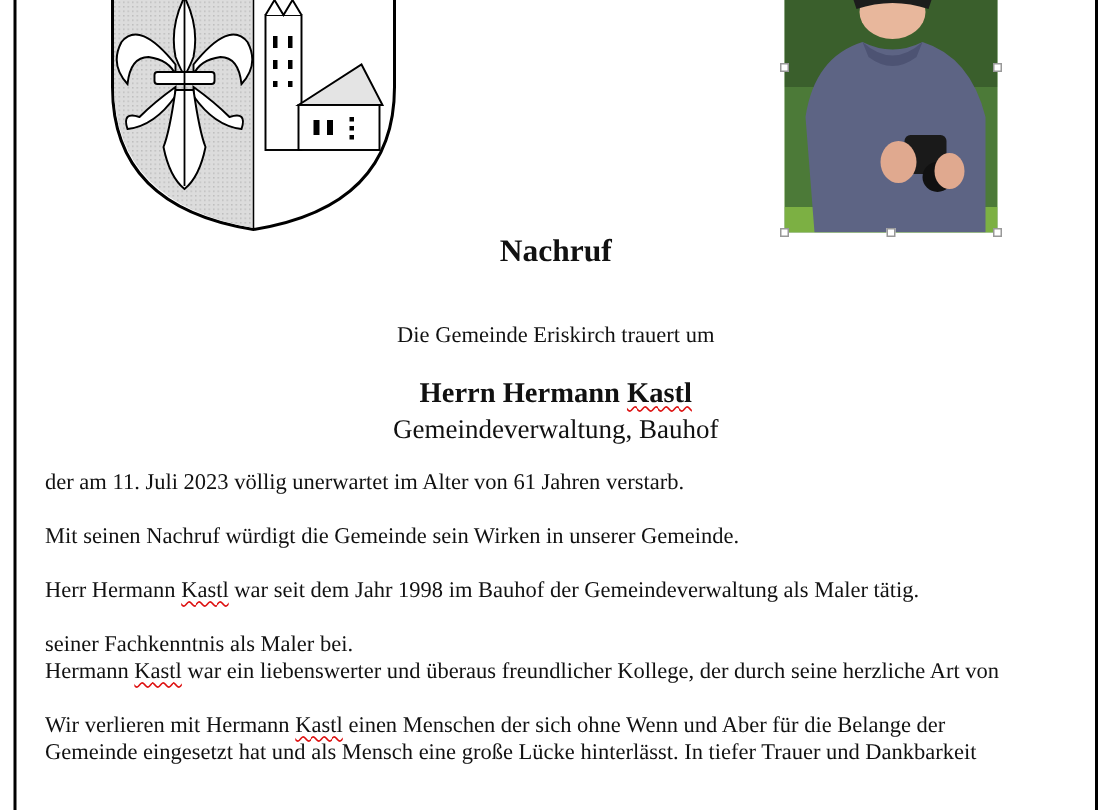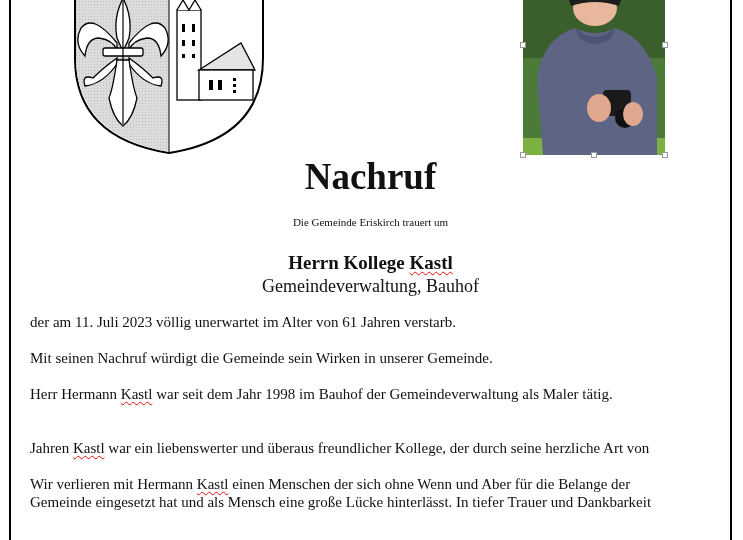--- a/index.html
+++ b/index.html
@@ -6,22 +6,22 @@
   body { width: 743px; height: 540px; overflow: hidden; position: relative;
          font-family: "Liberation Serif", "DejaVu Serif", serif; color: #111; }
   .page { position: absolute; left: 9px; top: -2px; width: 723px; height: 560px;
           border-left: 2px solid #000; border-right: 2px solid #000; box-sizing: border-box; }
   .crest { position: absolute; left: 62px; top: 0; width: 192px; height: 158px; }
   .photo-wrap { position: absolute; left: 512px; top: 0; width: 142px; height: 157px; }
   .photo { position: absolute; left: 0; top: 0; width: 142px; height: 157px; overflow: hidden;
            background: linear-gradient(180deg, #3f6b34 0%, #5a8a3e 45%, #6fa547 100%); }
   .handle { position: absolute; width: 6px; height: 6px; background: #fff; border: 1px solid #999; box-sizing: border-box; }
   .title { position: absolute; left: 0; right: 0; top: 157px; text-align: center;
-           font-weight: bold; font-size: 37px; }
-  .subtitle { position: absolute; left: 0; right: 0; top: 218px; text-align: center; font-size: 11px; }
+           font-weight: bold; font-size: 21px; }
+  .subtitle { position: absolute; left: 0; right: 0; top: 218px; text-align: center; font-size: 15px; }
   .name { position: absolute; left: 0; right: 0; top: 254px; text-align: center; font-size: 19px; font-weight: bold; }
   .dept { position: absolute; left: 0; right: 0; top: 278px; text-align: center; font-size: 18px; }
   .body { position: absolute; left: 19px; top: 315px; width: 700px; font-size: 15px; line-height: 18px; }
   .body p { margin: 0 0 18px 0; }
   .spell { text-decoration: underline wavy #d11; text-decoration-thickness: 1px; text-underline-offset: 2px; }
 </style>
 </head>
 <body>
 
 <div class="page">
@@ -87,30 +87,30 @@
     </div>
     <span class="handle" style="left:-3px;top:44px"></span>
     <span class="handle" style="right:-3px;top:44px"></span>
     <span class="handle" style="left:-3px;bottom:-3px"></span>
     <span class="handle" style="left:68px;bottom:-3px"></span>
     <span class="handle" style="right:-3px;bottom:-3px"></span>
   </div>
 
   <div class="title">Nachruf</div>
   <div class="subtitle">Die Gemeinde Eriskirch trauert um</div>
-  <div class="name"><span>Herrn Kollege </span><span class="spell">Kastl</span></div>
+  <div class="name"><span>Herrn Hermann </span><span class="spell">Kastl</span></div>
   <div class="dept">Gemeindeverwaltung, Bauhof</div>
 
   <div class="body">
     <p>der am 11. Juli 2023 völlig unerwartet im Alter von 61 Jahren verstarb.</p>
     <p>Mit seinen Nachruf würdigt die Gemeinde sein Wirken in unserer Gemeinde.</p>
     <p>
       <span>Herr Hermann </span><span class="spell">Kastl</span><span> war seit dem Jahr 1998 im Bauhof der Gemeindeverwaltung als Maler tätig.</span><br>
       <br>
-      <br>
-      <span>Jahren </span><span class="spell">Kastl</span><span> war ein liebenswerter und überaus freundlicher Kollege, der durch seine herzliche Art  von</span><br>
+      <span>seiner Fachkenntnis als Maler bei.</span><br>
+      <span>Hermann </span><span class="spell">Kastl</span><span> war ein liebenswerter und überaus freundlicher Kollege, der durch seine herzliche Art  von</span><br>
     </p>
     <p>
       <span>Wir verlieren mit Hermann </span><span class="spell">Kastl</span><span> einen Menschen der sich ohne Wenn und Aber für die Belange der</span><br>
       <span>Gemeinde eingesetzt hat und als Mensch eine große Lücke hinterlässt. In tiefer Trauer und Dankbarkeit</span>
     </p>
   </div>
 </div>
 
 </body></html>

